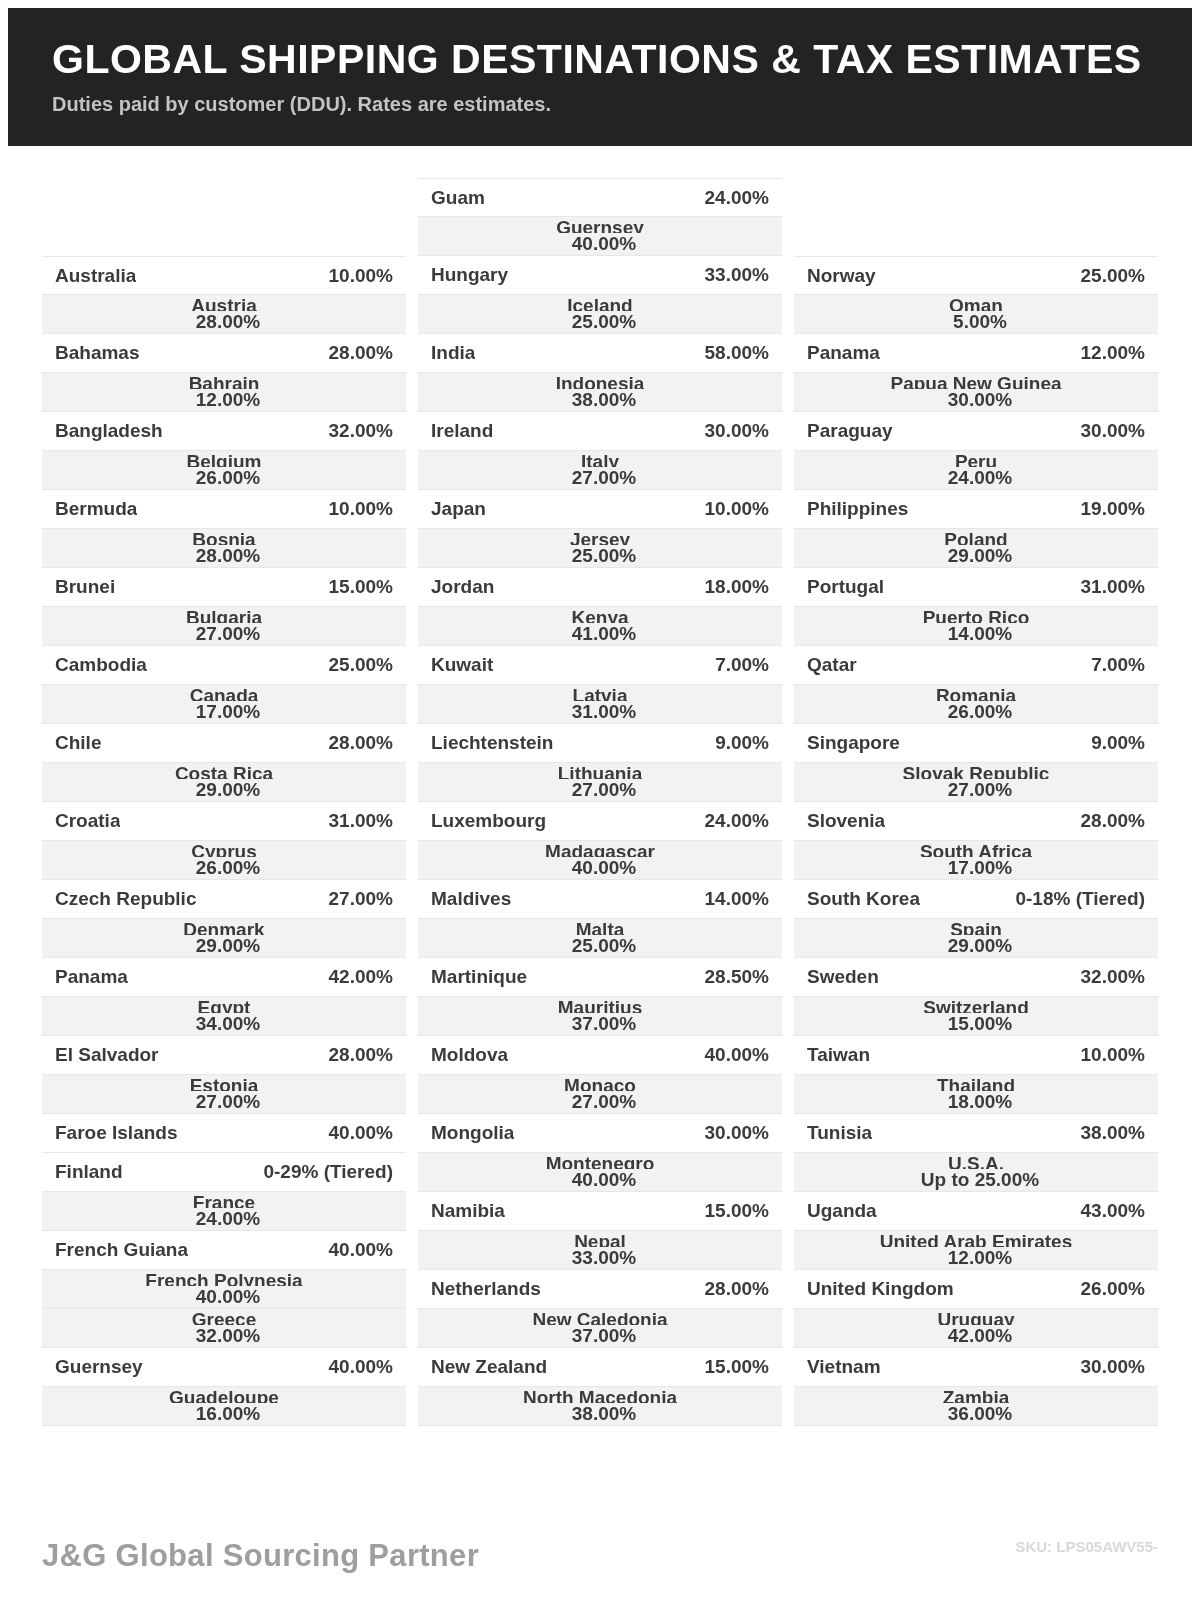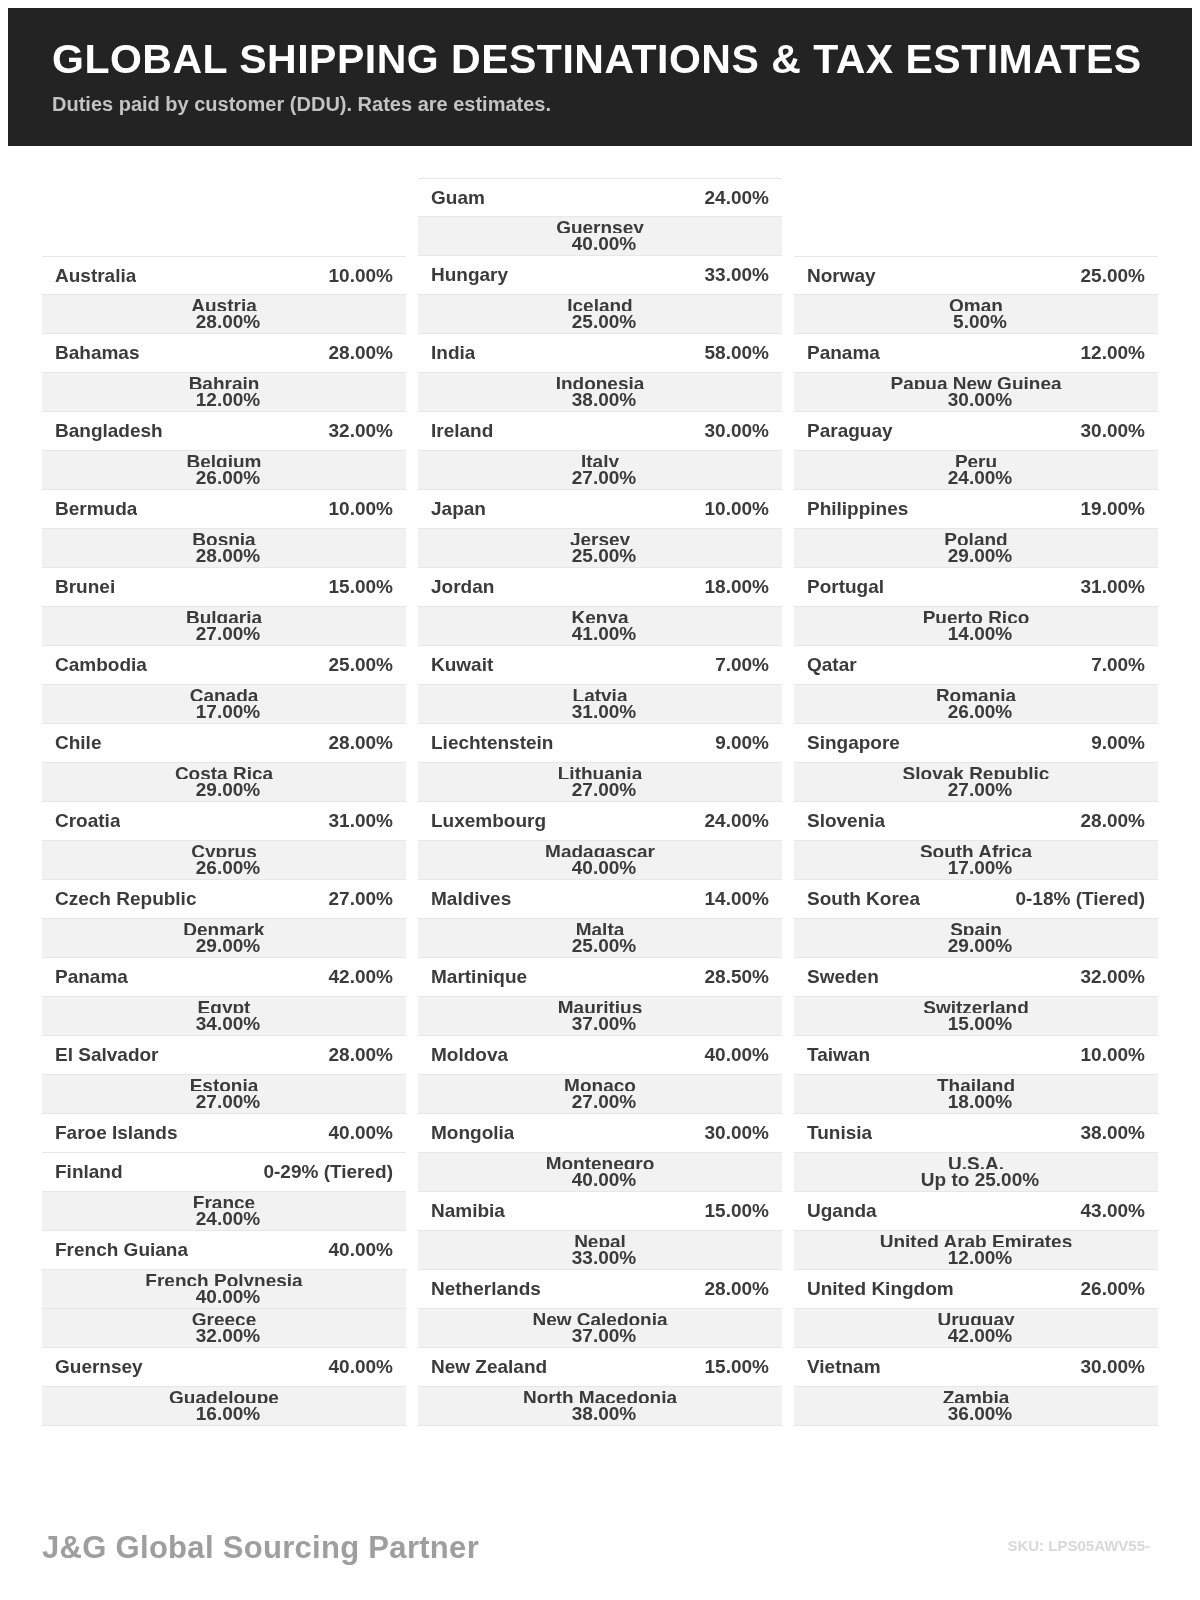--- a/index.html
+++ b/index.html
@@ -57,25 +57,25 @@
     font-weight:bold;
     color:var(--text-dark);
     background:#ffffff;
   }
   .row:first-child{border-top:1px solid var(--row-line);}
   .row.alt{background:var(--row-alt);flex-direction:column;}
   .country{white-space:nowrap;overflow:hidden;}
   .rate{white-space:nowrap;margin-left:8px;}
   .footer{
     position:absolute;
-    left:0;right:8px;bottom:0;
-    padding:0 42px 34px 42px;
+    left:0;right:0;bottom:0;
+    padding:0 42px 26px 42px;
     display:flex;
     justify-content:space-between;
-    align-items:center;
+    align-items:flex-start;
   }
   .brand{
     color:var(--brand);
     font-size:31px;
     font-weight:bold;
     letter-spacing:0.3px;
   }
   .sku{
     color:var(--sku);
     font-size:15px;

